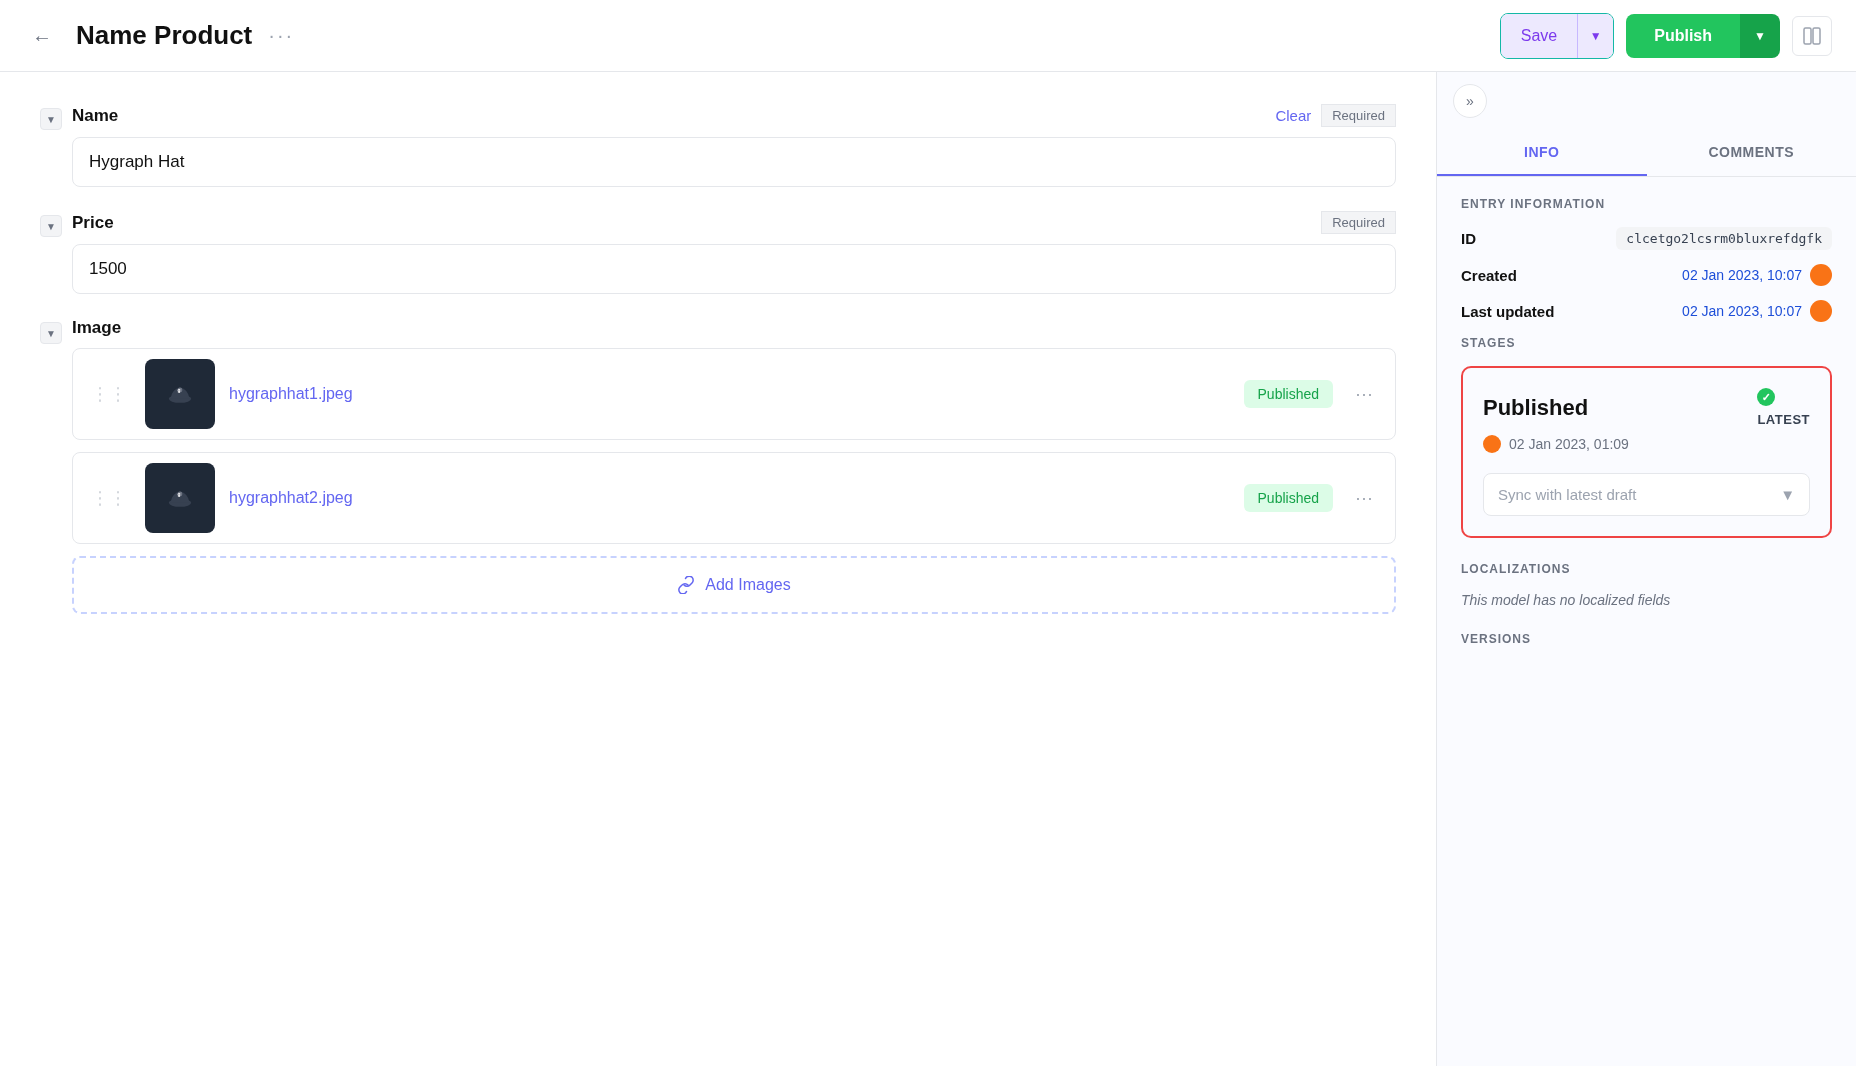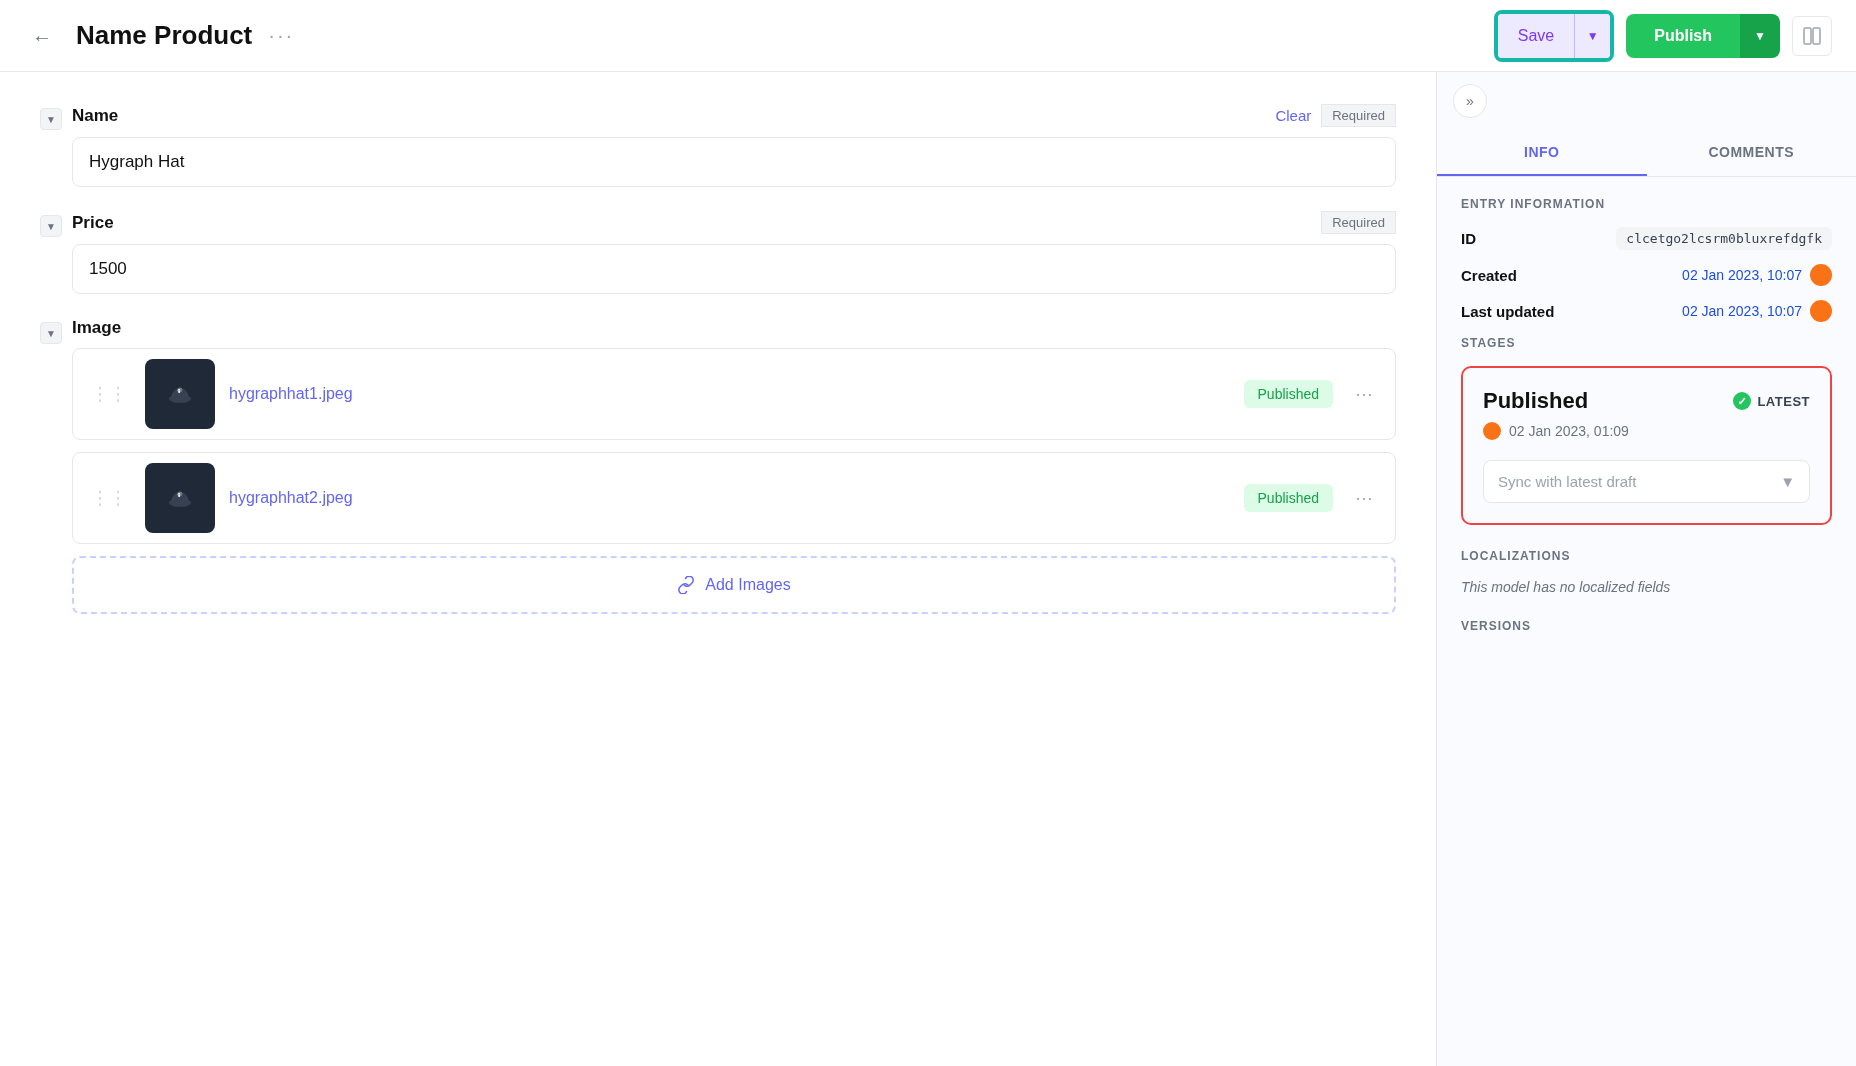--- a/index.html
+++ b/index.html
@@ -10,21 +10,21 @@
       display: flex; align-items: center; justify-content: space-between;
       padding: 0 24px; height: 72px; border-bottom: 1px solid #e5e7eb;
       background: #fff;
     }
     .header-left { display: flex; align-items: center; gap: 16px; }
     .back-btn { width: 36px; height: 36px; border-radius: 50%; border: none; background: transparent; cursor: pointer; display: flex; align-items: center; justify-content: center; font-size: 20px; color: #6b7280; }
     .page-title { font-size: 26px; font-weight: 600; color: #111; }
     .more-btn { background: transparent; border: none; cursor: pointer; color: #9ca3af; font-size: 20px; letter-spacing: 2px; }
     .header-right { display: flex; align-items: center; gap: 12px; }
 
-    .save-btn-group { display: flex; border-radius: 8px; overflow: hidden; border: 4px solid #14b8a6; }
+    .save-btn-group { display: flex; border-radius: 8px; overflow: hidden; border: 1px solid #14b8a6; }
     .save-btn { background: #ede9fe; border: none; padding: 0 20px; height: 44px; font-size: 16px; font-weight: 500; color: #7c3aed; cursor: pointer; }
     .save-dropdown { background: #ede9fe; border: none; border-left: 1px solid #c7b8ff; width: 36px; height: 44px; cursor: pointer; color: #7c3aed; font-size: 12px; display: flex; align-items: center; justify-content: center; }
 
     .publish-btn-group { display: flex; border-radius: 8px; overflow: hidden; }
     .publish-btn { background: #22c55e; border: none; padding: 0 28px; height: 44px; font-size: 16px; font-weight: 600; color: #fff; cursor: pointer; }
     .publish-dropdown { background: #16a34a; border: none; width: 40px; height: 44px; cursor: pointer; color: #fff; font-size: 12px; display: flex; align-items: center; justify-content: center; }
 
     .layout-btn { width: 40px; height: 40px; border-radius: 6px; border: 1px solid #e5e7eb; background: #fff; cursor: pointer; display: flex; align-items: center; justify-content: center; }
 
     
@@ -65,21 +65,21 @@
     .info-row { display: flex; align-items: center; justify-content: space-between; margin-bottom: 14px; }
     .info-label { font-size: 15px; font-weight: 600; color: #111; }
     .info-value { font-size: 14px; color: #1d4ed8; display: flex; align-items: center; gap: 8px; }
     .id-value { background: #f3f4f6; border-radius: 6px; padding: 4px 10px; font-size: 13px; font-family: monospace; color: #374151; }
     .avatar-dot { width: 22px; height: 22px; border-radius: 50%; background: #f97316; display: inline-block; }
 
     
     .stages-box { border: 2px solid #ef4444; border-radius: 10px; padding: 20px; margin-bottom: 24px; }
     .stage-header { display: flex; align-items: center; justify-content: space-between; margin-bottom: 8px; }
     .stage-name { font-size: 22px; font-weight: 700; color: #111; }
-    .latest-badge { display: flex; align-items: center; gap: 6px; }
+    .latest-badge { display: flex; gap: 6px; flex-direction: column; }
     .latest-dot { width: 18px; height: 18px; border-radius: 50%; background: #22c55e; display: flex; align-items: center; justify-content: center; }
     .latest-dot::after { content: '✓'; color: #fff; font-size: 11px; font-weight: bold; }
     .latest-text { font-size: 13px; font-weight: 700; color: #374151; letter-spacing: 0.5px; }
     .stage-date { display: flex; align-items: center; gap: 8px; font-size: 14px; color: #6b7280; margin-bottom: 20px; }
 
     .sync-dropdown { width: 100%; border: 1px solid #e5e7eb; border-radius: 8px; padding: 12px 14px; background: #fff; cursor: pointer; display: flex; align-items: center; justify-content: space-between; font-size: 15px; color: #9ca3af; }
 
     
     .localizations-section { margin-bottom: 24px; }
     .no-localized { font-style: italic; font-size: 14px; color: #6b7280; }

